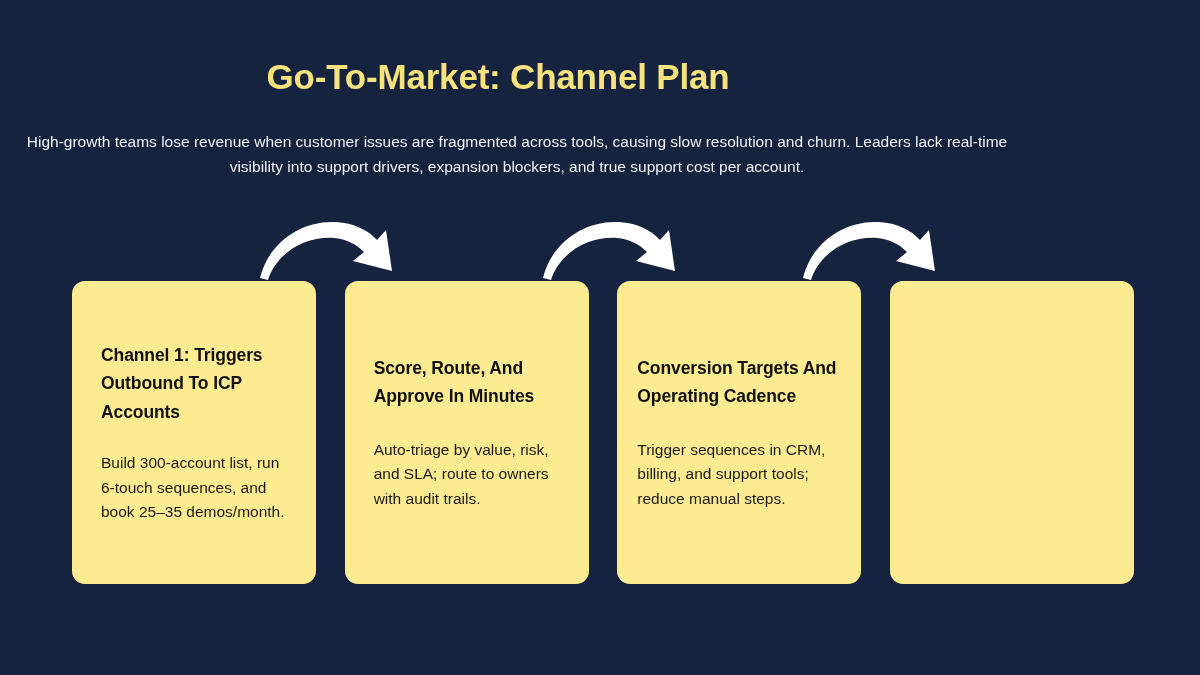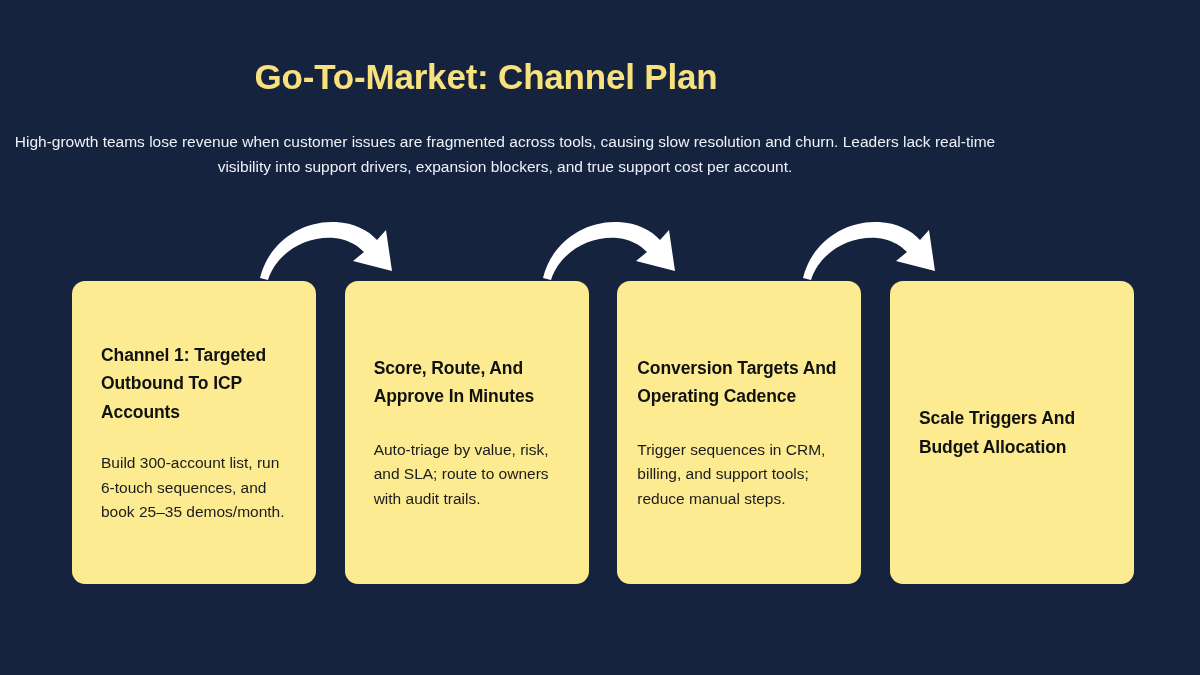--- a/index.html
+++ b/index.html
@@ -16,21 +16,21 @@
   .slide {
     position: relative;
     width: 1200px;
     height: 675px;
     background: #16233f;
   }
 
   
   .header {
     position: absolute;
-    left: 0;
+    left: 12px;
     top: 0;
     width: 972px;
   }
   .slide-title {
     margin: 0;
     padding-top: 57px;
     text-align: center;
     font-size: 35px;
     font-weight: bold;
     letter-spacing: -0.2px;
@@ -127,33 +127,32 @@
 
   <div class="arrow arrow-3">
     <svg width="140" height="68" viewBox="0 0 140 68" xmlns="http://www.w3.org/2000/svg">
       <path d="M2 64 C 10 30, 42 6, 78 8 C 96 9, 110 16, 119 26 L 128 16 L 134 57 L 95 47 L 106 38 C 98 30, 88 25, 76 24 C 46 22, 18 40, 10 66 Z" fill="#ffffff"></path>
     </svg>
   </div>
 
   <div class="cards">
 
     <div class="card card-1">
-      <h2 class="card-heading">Channel 1: Targeted Outbound To ICP Accounts</h2>
+      <h2 class="card-heading">Channel 1: Triggers Outbound To ICP Accounts</h2>
       <p class="card-body">Build 300-account list, run 6-touch sequences, and book 25–35 demos/month.</p>
     </div>
 
     <div class="card card-2">
       <h2 class="card-heading">Score, Route, And Approve In Minutes</h2>
       <p class="card-body">Auto-triage by value, risk, and SLA; route to owners with audit trails.</p>
     </div>
 
     <div class="card card-3">
       <h2 class="card-heading">Conversion Targets And Operating Cadence</h2>
       <p class="card-body">Trigger sequences in CRM, billing, and support tools; reduce manual steps.</p>
     </div>
 
     <div class="card card-4">
-      <h2 class="card-heading">Scale Triggers And Budget Allocation</h2>
     </div>
 
   </div>
 
 </div>
 
 </body></html>

